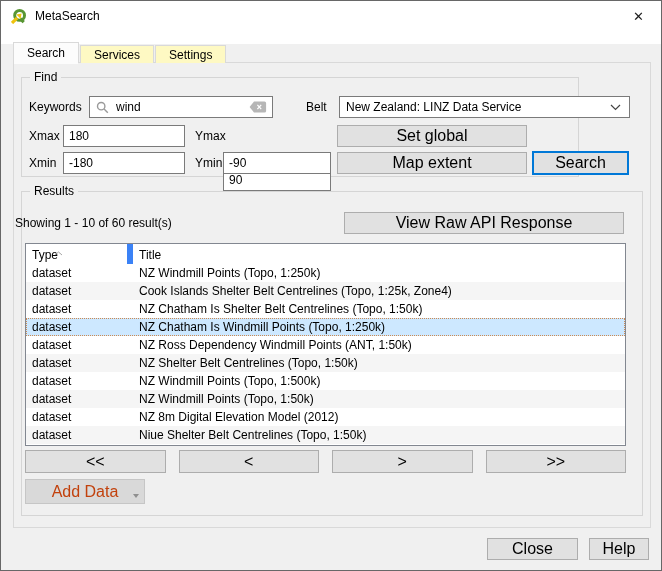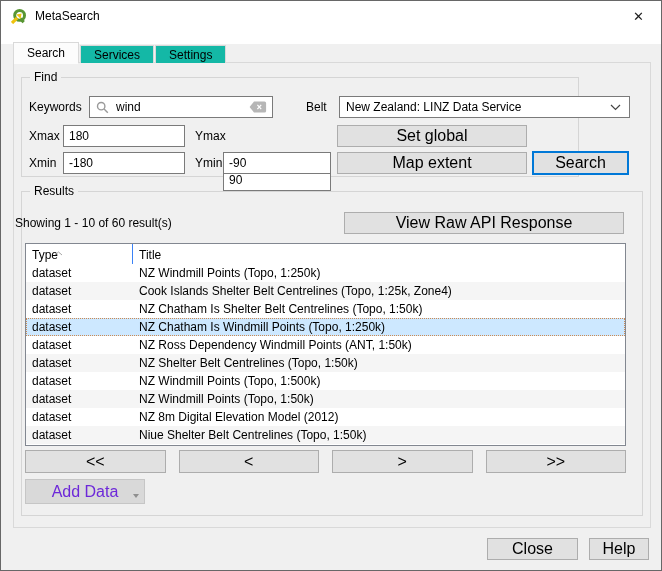--- a/index.html
+++ b/index.html
@@ -17,21 +17,21 @@
   .titlebar .title-text{ position:absolute; left:34px; top:0; line-height:30px; font-size:12px; }
   .titlebar .close-btn{
     position:absolute; right:0; top:0; width:45px; height:30px;
     display:flex; align-items:center; justify-content:center;
     font-size:13px; color:#1b1b1b; cursor:default;
   }
 
   
   .tabbar{ position:absolute; left:12px; top:41px; height:21px; display:flex; align-items:flex-end; z-index:3; }
   .tab{
-    height:18px; padding:0 13px; background:#14b8a6;
+    height:18px; padding:0 13px; background:#fef9c3;
     border:1px solid #d9d9d9; border-bottom:none;
     display:flex; align-items:center; margin-right:1px; color:#000;
   }
   .tab.active{ height:21px; background:#fcfcfc; position:relative; }
   .tab.active::after{ content:""; position:absolute; left:0; right:0; bottom:-1px; height:1px; background:#fcfcfc; }
 
   .tabpane{
     position:absolute; left:12px; top:61px; width:638px; height:466px;
     background:#f0f0f0; border:1px solid #d9d9d9; z-index:1;
   }
@@ -65,35 +65,35 @@
   .combobox .combo-text{ flex:1 1 auto; white-space:nowrap; overflow:hidden; }
   .combobox .chev{ flex:0 0 auto; display:flex; }
 
   
   .btn{
     background:#e1e1e1; border:1px solid #adadad; height:22px;
     display:flex; align-items:center; justify-content:center;
     font-size:16px; color:#000; cursor:default; white-space:nowrap;
   }
   .btn.default-btn{ border:2px solid #0078d7; }
-  .btn.disabled{ background:#d9d9d9; border:1px solid #c6c6c6; color:#6d28d9; position:relative; }
+  .btn.disabled{ background:#d9d9d9; border:1px solid #c6c6c6; color:#c2410c; position:relative; }
   .menu-arrow{
     position:absolute; right:5px; bottom:5px; width:0; height:0;
     border-left:3px solid transparent; border-right:3px solid transparent;
     border-top:4px solid #8f8f8f;
   }
 
   
   .rtable{
     position:absolute; left:24px; top:242px; width:601px; height:203px;
     background:#fff; border:1px solid #828790; z-index:2; overflow:hidden;
   }
   .thead{ height:20px; display:flex; background:#fff; position:relative; }
   .th{ display:flex; align-items:flex-end; padding:0 0 2px 6px; }
-  .th-type{ width:107px; border-right:1px solid #3b82f6; position:relative; }
+  .th-type{ width:107px; border-right:6px solid #3b82f6; position:relative; }
   .th-title{ flex:1; }
   .sort-ind{ position:absolute; left:28px; top:1px; }
   .trow{ height:18px; display:flex; background:#fff; }
   .trow.alt{ background:#f5f5f5; }
   .trow.selected{ background:#cde8ff; outline:1px dotted #cc8a52; outline-offset:-1px; }
   .cell{ line-height:18px; white-space:nowrap; overflow:hidden; }
   .cell.type{ width:107px; padding-left:6px; }
   .cell.title{ flex:1; padding-left:6px; }
 
   

